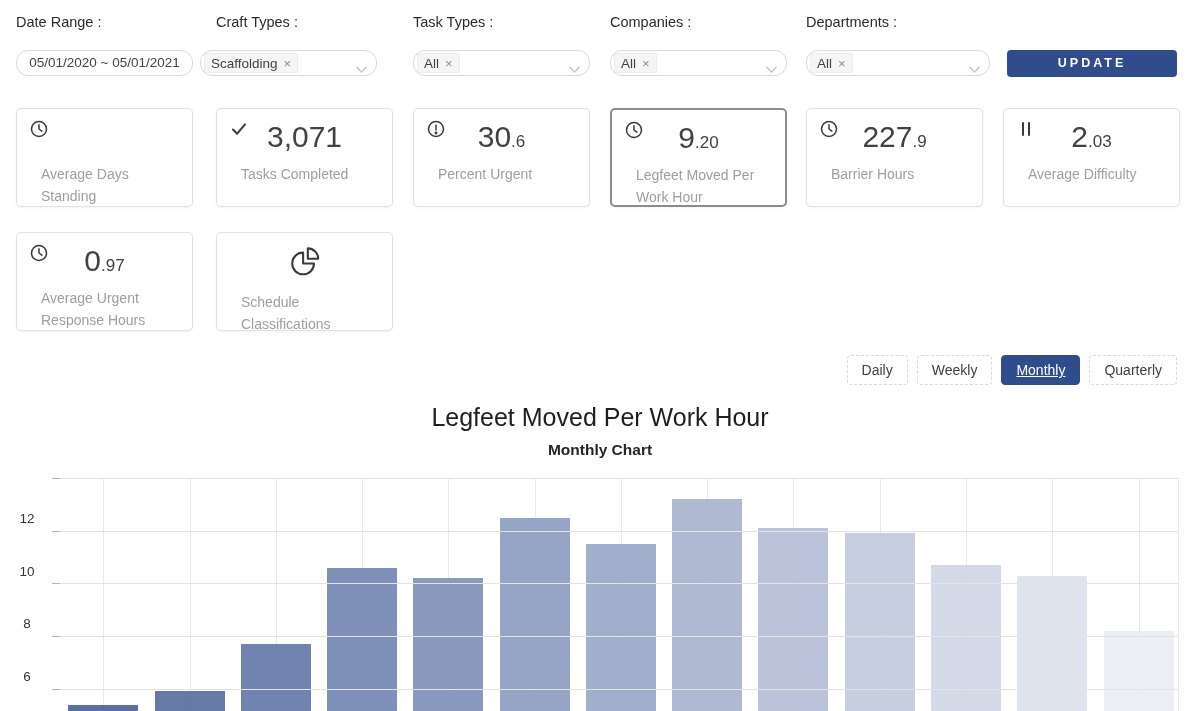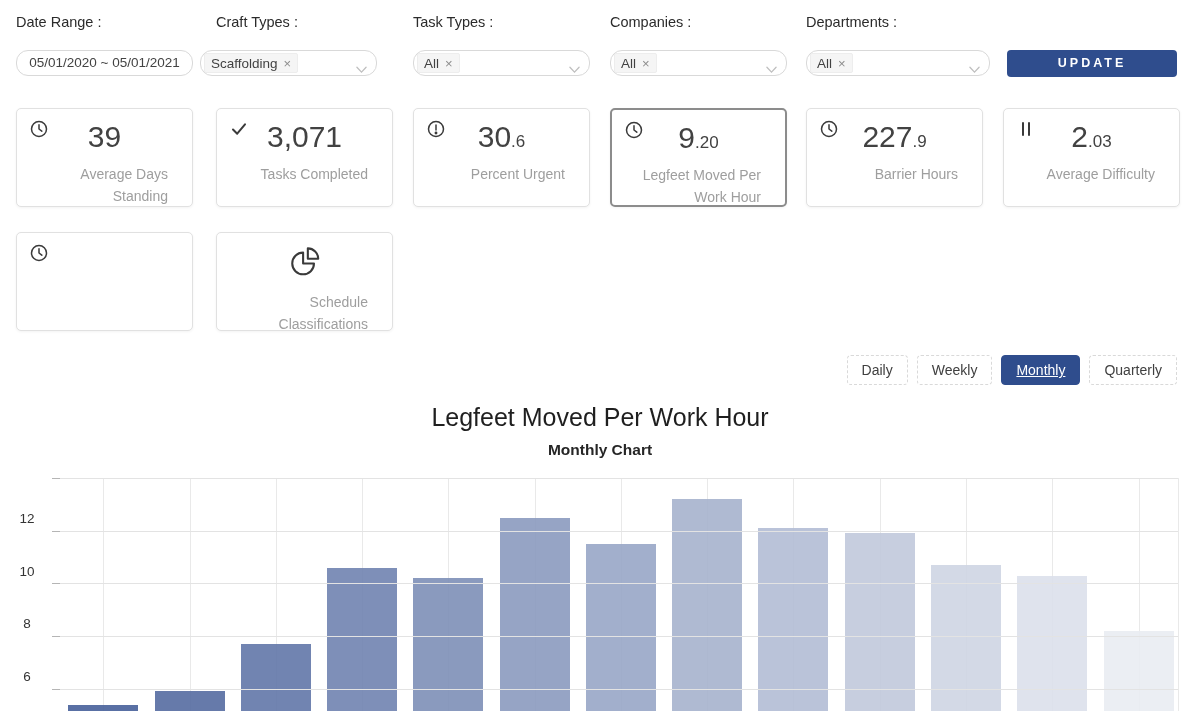--- a/index.html
+++ b/index.html
@@ -39,21 +39,21 @@
   }
   .card.selected { border:2px solid #8c8c8c; }
   .card .c-icon { position:absolute; top:10px; left:12px; width:20px; height:20px; color:#3a3a3a; }
   .card .c-icon.centered { left:50%; transform:translateX(-50%); top:13px; width:34px; height:34px; }
   .card .c-value {
     position:absolute; top:11px; left:0; right:0; text-align:center;
     font-size:30px; color:#424242; line-height:34px;
   }
   .card .c-value .dec { font-size:17px; }
   .card .c-label {
-    position:absolute; top:54px; left:24px; right:24px; text-align:right;
+    position:absolute; top:54px; left:24px; right:24px; text-align:left;
     font-size:14px; line-height:22px; color:#9e9e9e;
   }
   
   .tabs { position:absolute; top:355px; right:23px; display:flex; gap:9px; }
   .tab {
     height:30px; padding:0 14px; line-height:28px; font-size:14px; color:#404040;
     background:#fff; border:1px dashed #d9d9d9; border-radius:4px; cursor:pointer;
     font-family:"Liberation Sans",sans-serif;
   }
   .tab.active { background:#2f4d8d; border:1px solid #2f4d8d; color:#fff;text-decoration:underline; }
@@ -124,21 +124,20 @@
           </svg></span>
       </div>
       <button class="update-btn" style="left: 1007px; width: 170px;">UPDATE</button>
     </header>
   <section>
       <div class="card" style="left: 16px; top: 108px;">
         <span class="c-icon"><svg viewBox="0 0 20 20" width="100%" height="100%" fill="none" stroke="currentColor" stroke-width="1.5" stroke-linecap="round">
             <circle cx="10" cy="10" r="7.5"></circle>
             <path d="M10 5.8 V10 L12.8 12.2"></path>
           </svg></span>
-        <div class="c-value"><span>39</span></div>
         <div class="c-label">Average Days Standing</div>
       </div>
       <div class="card" style="left: 216px; top: 108px;">
         <span class="c-icon"><svg viewBox="0 0 20 20" width="100%" height="100%" fill="none" stroke="currentColor" stroke-width="2" stroke-linecap="round" stroke-linejoin="round">
             <path d="M4 10.5 L8.2 14.7 L16 5.3"></path>
           </svg></span>
         <div class="c-value"><span>3,071</span></div>
         <div class="c-label">Tasks Completed</div>
       </div>
       <div class="card" style="left: 413px; top: 108px;">
@@ -172,20 +171,22 @@
             <path d="M13 4 V16"></path>
           </svg></span>
         <div class="c-value"><span>2</span><span class="dec">.03</span></div>
         <div class="c-label">Average Difficulty</div>
       </div>
       <div class="card" style="left: 16px; top: 232px;">
         <span class="c-icon"><svg viewBox="0 0 20 20" width="100%" height="100%" fill="none" stroke="currentColor" stroke-width="1.5" stroke-linecap="round">
             <circle cx="10" cy="10" r="7.5"></circle>
             <path d="M10 5.8 V10 L12.8 12.2"></path>
           </svg></span>
+        <div class="c-value"><span>0</span><span class="dec">.97</span></div>
+        <div class="c-label">Average Urgent Response Hours</div>
       </div>
       <div class="card" style="left: 216px; top: 232px;">
         <span class="c-icon centered"><svg viewBox="0 0 36 36" width="100%" height="100%" fill="none" stroke="currentColor" stroke-width="2.2" stroke-linejoin="round">
             <path d="M16 7 A11.5 11.5 0 1 0 27.5 18.5 L16 18.5 Z"></path>
             <path d="M21 2.5 A11 11 0 0 1 32 13.5 L21 13.5 Z"></path>
           </svg></span>
         <div class="c-label" style="top: 58px;">Schedule Classifications</div>
       </div>
     </section>
   <nav class="tabs">

